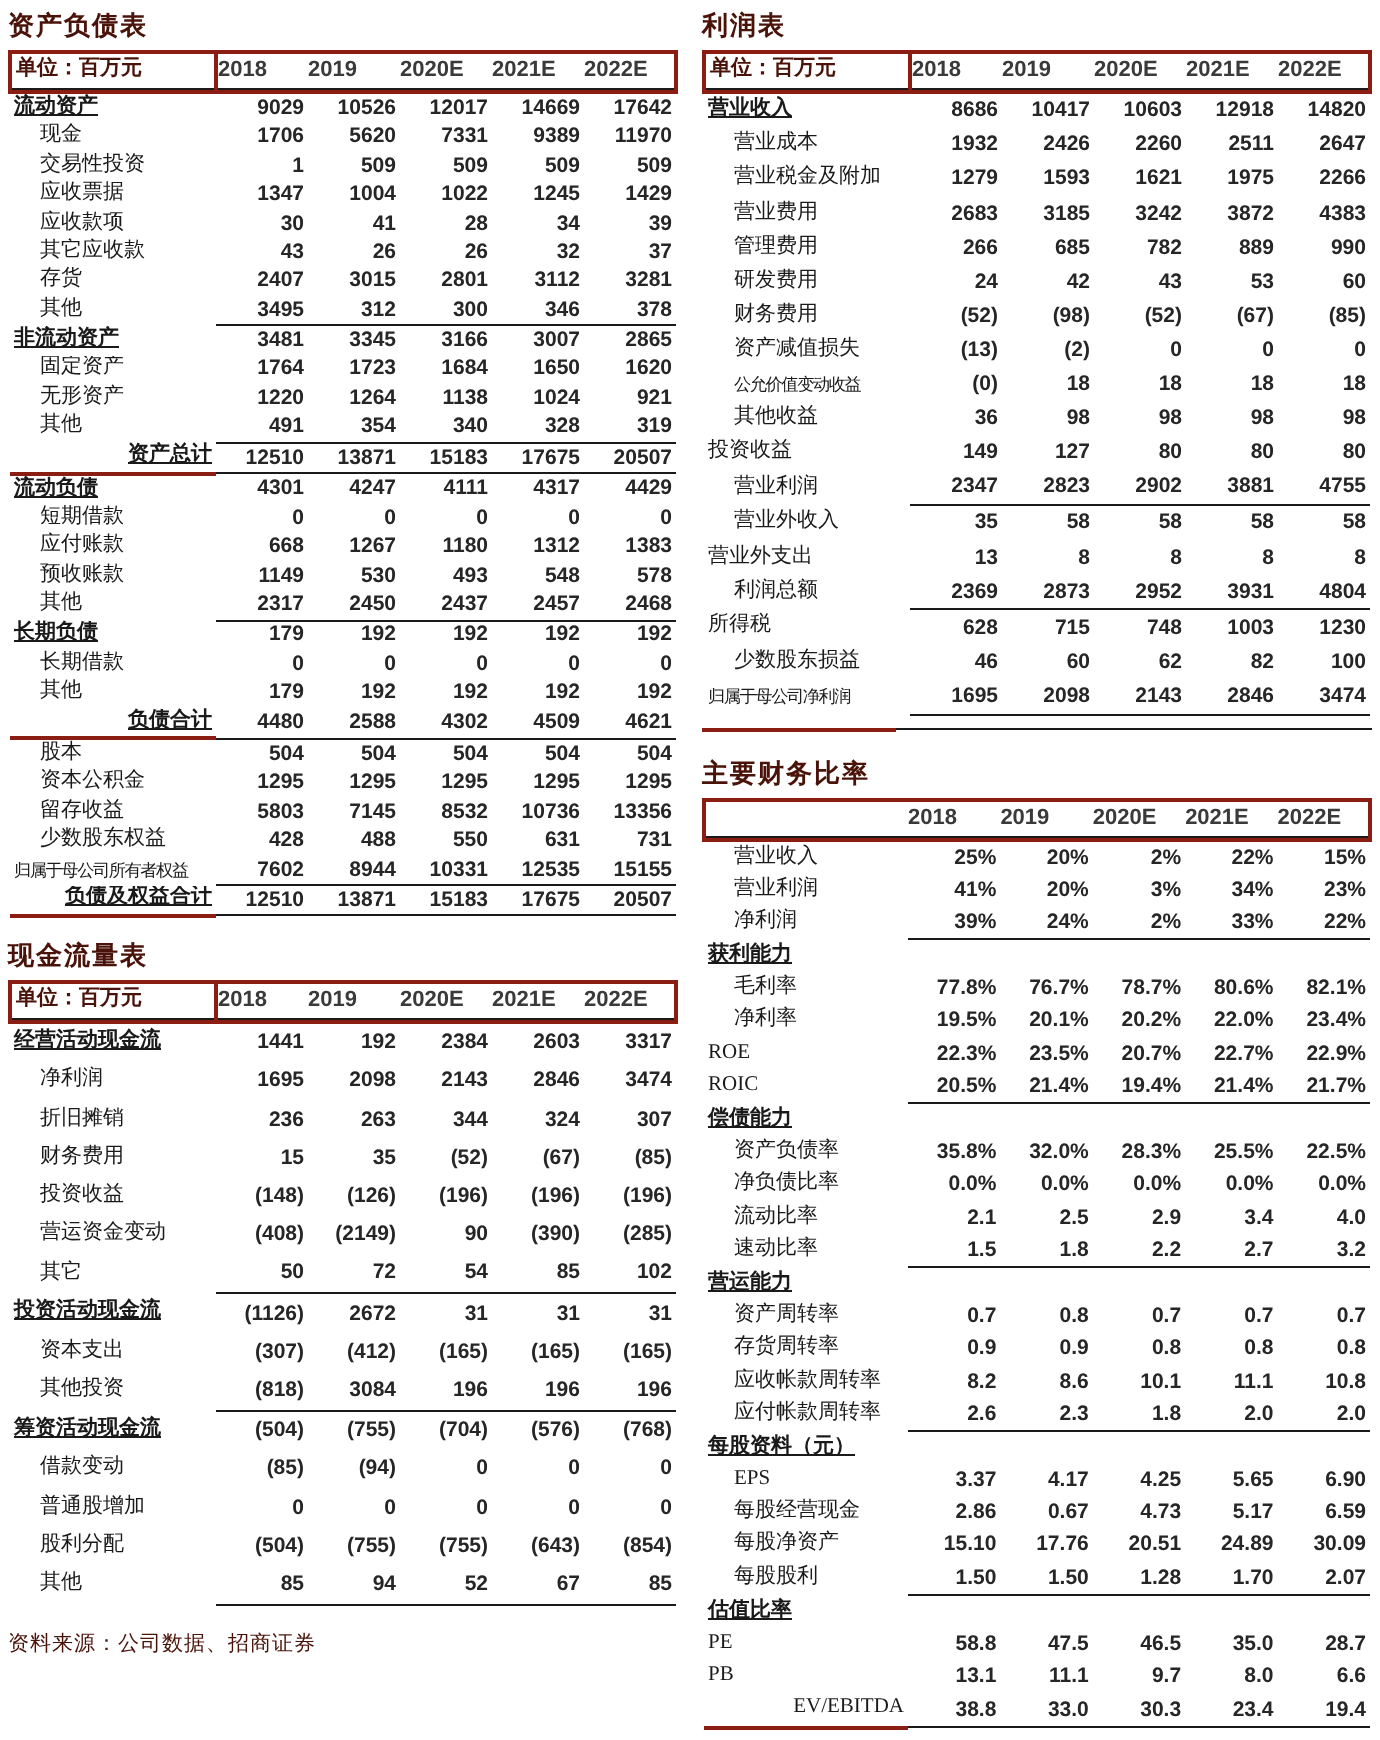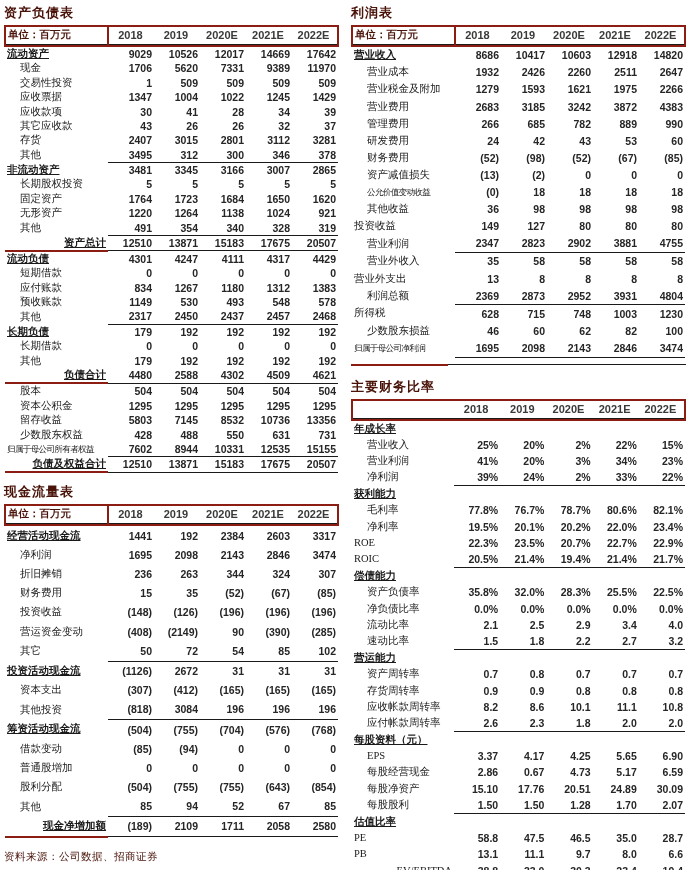--- a/index.html
+++ b/index.html
@@ -23,21 +23,21 @@
   }
   table.fin{border-collapse:collapse;width:100%;table-layout:fixed;}
   table.fin th.label{width:97px;}
   
   table.fin th{
     font-size:11px;font-weight:bold;color:#3a3a3a;
     border-top:2px solid var(--red);
     border-bottom:2px solid var(--red);
     box-shadow:inset 0 -1px 0 #1a1a1a;
     padding:1px 2px 3px 0;height:14px;line-height:14px;
-    text-align:center;white-space:nowrap;
+    text-align:left;white-space:nowrap;
   }
   table.fin th.label{
     border-left:2px solid var(--red);
     border-right:2px solid var(--red);
     text-align:left;padding-left:2px;
     color:var(--title);font-size:10.5px;
     font-family:"Liberation Serif","DejaVu Serif",serif;
   }
   table.fin th.label.nodiv{border-right:none;}
   table.fin th.num:last-child{border-right:2px solid var(--red);}
@@ -160,28 +160,20 @@
             </tr>
             <tr class="b">
               <td class="label i0">非流动资产</td>
               <td class="num">3481</td>
               <td class="num">3345</td>
               <td class="num">3166</td>
               <td class="num">3007</td>
               <td class="num">2865</td>
             </tr>
             <tr>
-              <td class="label i1">长期股权投资</td>
-              <td class="num">5</td>
-              <td class="num">5</td>
-              <td class="num">5</td>
-              <td class="num">5</td>
-              <td class="num">5</td>
-            </tr>
-            <tr>
               <td class="label i1">固定资产</td>
               <td class="num">1764</td>
               <td class="num">1723</td>
               <td class="num">1684</td>
               <td class="num">1650</td>
               <td class="num">1620</td>
             </tr>
             <tr>
               <td class="label i1">无形资产</td>
               <td class="num">1220</td>
@@ -217,21 +209,21 @@
             <tr>
               <td class="label i1">短期借款</td>
               <td class="num">0</td>
               <td class="num">0</td>
               <td class="num">0</td>
               <td class="num">0</td>
               <td class="num">0</td>
             </tr>
             <tr>
               <td class="label i1">应付账款</td>
-              <td class="num">834</td>
+              <td class="num">668</td>
               <td class="num">1267</td>
               <td class="num">1180</td>
               <td class="num">1312</td>
               <td class="num">1383</td>
             </tr>
             <tr>
               <td class="label i1">预收账款</td>
               <td class="num">1149</td>
               <td class="num">530</td>
               <td class="num">493</td>
@@ -456,28 +448,20 @@
               <td class="num">(643)</td>
               <td class="num">(854)</td>
             </tr>
             <tr class="ub">
               <td class="label i1">其他</td>
               <td class="num">85</td>
               <td class="num">94</td>
               <td class="num">52</td>
               <td class="num">67</td>
               <td class="num">85</td>
-            </tr>
-            <tr class="b total">
-              <td class="label i0">现金净增加额</td>
-              <td class="num">(189)</td>
-              <td class="num">2109</td>
-              <td class="num">1711</td>
-              <td class="num">2058</td>
-              <td class="num">2580</td>
             </tr>
           </tbody>
         </table>
     </div>
 
     <div class="source">资料来源：公司数据、招商证券</div>
   </div>
 
   <div class="col">
     <div class="tbl">
@@ -653,28 +637,20 @@
             <tr>
               <th class="label nodiv"></th>
               <th class="num">2018</th>
               <th class="num">2019</th>
               <th class="num">2020E</th>
               <th class="num">2021E</th>
               <th class="num">2022E</th>
             </tr>
           </thead>
           <tbody>
-            <tr class="sec">
-              <td class="label i0">年成长率</td>
-              <td class="num"></td>
-              <td class="num"></td>
-              <td class="num"></td>
-              <td class="num"></td>
-              <td class="num"></td>
-            </tr>
             <tr>
               <td class="label i1">营业收入</td>
               <td class="num">25%</td>
               <td class="num">20%</td>
               <td class="num">2%</td>
               <td class="num">22%</td>
               <td class="num">15%</td>
             </tr>
             <tr>
               <td class="label i1">营业利润</td>

